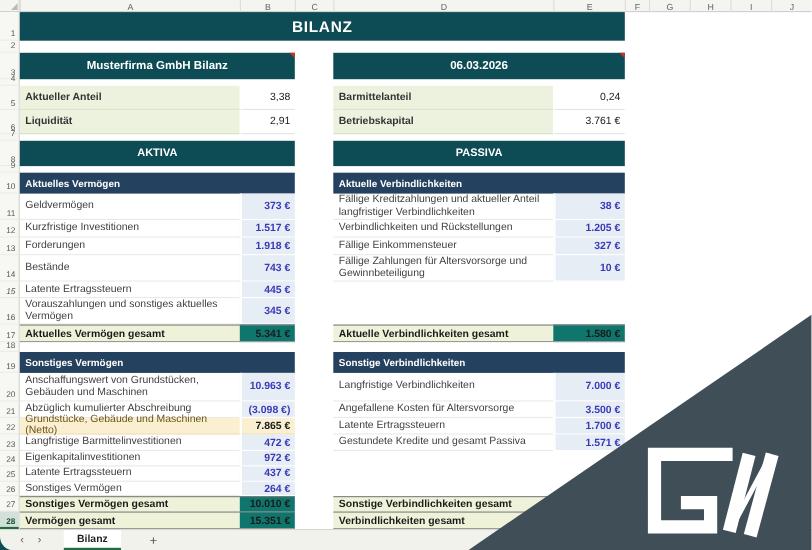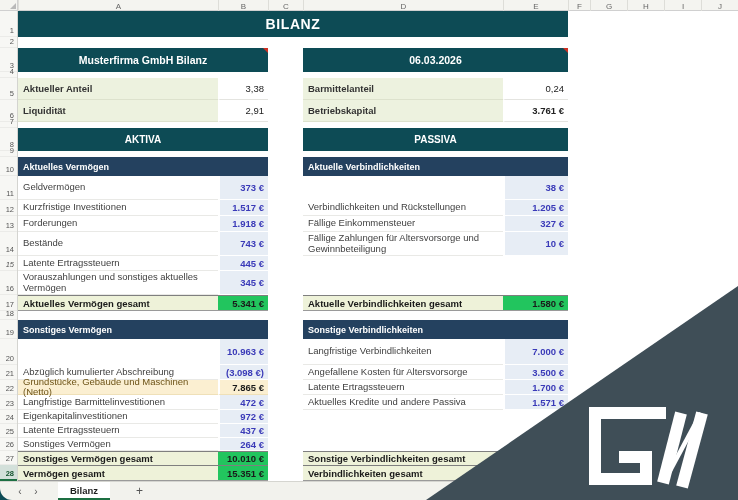--- a/index.html
+++ b/index.html
@@ -40,25 +40,25 @@
               border-bottom:1px solid #e4e4e0;border-left:2px solid #fff;color:#222;}
   .lbl{font-size:9.5px;line-height:10.5px;color:#3f3f3f;padding:0 6px 0 5px;
        border-bottom:1px solid #e9e9e6;}
   .val{background:#e7edf5;color:#3a3ab8;font-weight:600;font-size:9.5px;
        justify-content:flex-end;padding-right:4px;border-left:2px solid #fff;
        border-bottom:1px solid #fff;}
   .gold{background:#fbefd1;}
   .gold.lbl{color:#6d5418;border-bottom:1px solid #efe0b8;}
   .gold.val{color:#1a1a1a;font-weight:bold;border-bottom:1px solid #efe0b8;}
   .total-lbl{background:#eef2d9;font-weight:bold;font-size:9.5px;color:#1a1a1a;padding-left:5px;}
-  .total-val{background:#22c55e;font-weight:bold;font-size:9.5px;color:#1a1a1a;
+  .total-val{background:#0f766e;font-weight:bold;font-size:9.5px;color:#1a1a1a;
              justify-content:flex-end;padding-right:4px;}
   .t-top{border-top:1px solid #7f7f7f;}
   .t-bot{border-bottom:1px solid #9a9a9a;}
-  .bold{font-weight:bold;padding-left:17px;}
+  .bold{font-weight:normal;padding-left:17px;}
   
   .corner-teal{position:absolute;left:0;bottom:0;width:14px;height:14px;background:#0d4b55;z-index:4;}
   .tabbar{position:absolute;left:0;right:0;bottom:0;height:19px;background:#f2f2ed;
           border-top:1px solid #d5d5d0;box-sizing:border-box;display:flex;align-items:center;
           z-index:5;border-bottom-left-radius:12px;}
   .nav-arrow{width:16px;text-align:center;font-size:10px;color:#5a5a5a;cursor:default;}
   .nav-arrow:first-child{margin-left:12px;}
   .sheettab{height:100%;display:flex;align-items:center;padding:0 12px;margin-left:14px;
             background:#fff;border-bottom:2.5px solid #1d6f42;box-sizing:border-box;
             font-size:9.5px;font-weight:bold;color:#1f1f1f;}
@@ -139,20 +139,21 @@
     <div class="cell metric-val bold" style="grid-area:6/5/7/6">3.761 €</div>
 
     <div class="cell h-bar" style="grid-area:8/1/9/3">AKTIVA</div>
     <div class="cell h-navy" style="grid-area:10/1/11/3">Aktuelles Vermögen</div>
 
     <div class="cell h-bar" style="grid-area:8/4/9/6">PASSIVA</div>
     <div class="cell h-navy" style="grid-area:10/4/11/6">Aktuelle Verbindlichkeiten</div>
 
     <div class="cell lbl" style="grid-area:11/1/12/2">Geldvermögen</div>
     <div class="cell val" style="grid-area:11/2/12/3">373 €</div>
+    <div class="cell lbl" style="grid-area:11/4/12/5">Fällige Kreditzahlungen und aktueller Anteil langfristiger Verbindlichkeiten</div>
     <div class="cell val" style="grid-area:11/5/12/6">38 €</div>
 
     <div class="cell lbl" style="grid-area:12/1/13/2">Kurzfristige Investitionen</div>
     <div class="cell val" style="grid-area:12/2/13/3">1.517 €</div>
     <div class="cell lbl" style="grid-area:12/4/13/5">Verbindlichkeiten und Rückstellungen</div>
     <div class="cell val" style="grid-area:12/5/13/6">1.205 €</div>
 
     <div class="cell lbl" style="grid-area:13/1/14/2">Forderungen</div>
     <div class="cell val" style="grid-area:13/2/14/3">1.918 €</div>
     <div class="cell lbl" style="grid-area:13/4/14/5">Fällige Einkommensteuer</div>
@@ -170,37 +171,38 @@
     <div class="cell val" style="grid-area:16/2/17/3">345 €</div>
 
     <div class="cell total-lbl t-top t-bot" style="grid-area:17/1/18/2">Aktuelles Vermögen gesamt</div>
     <div class="cell total-val t-top t-bot" style="grid-area:17/2/18/3">5.341 €</div>
     <div class="cell total-lbl t-top t-bot" style="grid-area:17/4/18/5">Aktuelle Verbindlichkeiten gesamt</div>
     <div class="cell total-val t-top t-bot" style="grid-area:17/5/18/6">1.580 €</div>
 
     <div class="cell h-navy" style="grid-area:19/1/20/3">Sonstiges Vermögen</div>
     <div class="cell h-navy" style="grid-area:19/4/20/6">Sonstige Verbindlichkeiten</div>
 
+    <div class="cell lbl" style="grid-area:20/1/21/2">Anschaffungswert von Grundstücken, Gebäuden und Maschinen</div>
     <div class="cell val" style="grid-area:20/2/21/3">10.963 €</div>
     <div class="cell lbl" style="grid-area:20/4/21/5">Langfristige Verbindlichkeiten</div>
     <div class="cell val" style="grid-area:20/5/21/6">7.000 €</div>
 
     <div class="cell lbl" style="grid-area:21/1/22/2">Abzüglich kumulierter Abschreibung</div>
     <div class="cell val" style="grid-area:21/2/22/3">(3.098 €)</div>
     <div class="cell lbl" style="grid-area:21/4/22/5">Angefallene Kosten für Altersvorsorge</div>
     <div class="cell val" style="grid-area:21/5/22/6">3.500 €</div>
 
     <div class="cell lbl gold" style="grid-area:22/1/23/2">Grundstücke, Gebäude und Maschinen (Netto)</div>
     <div class="cell val gold" style="grid-area:22/2/23/3">7.865 €</div>
     <div class="cell lbl" style="grid-area:22/4/23/5">Latente Ertragssteuern</div>
     <div class="cell val" style="grid-area:22/5/23/6">1.700 €</div>
 
     <div class="cell lbl" style="grid-area:23/1/24/2">Langfristige Barmittelinvestitionen</div>
     <div class="cell val" style="grid-area:23/2/24/3">472 €</div>
-    <div class="cell lbl" style="grid-area:23/4/24/5">Aktuelles Kredite und andere Passiva</div>
+    <div class="cell lbl" style="grid-area:23/4/24/5">Gestundete Kredite und gesamt Passiva</div>
     <div class="cell val" style="grid-area:23/5/24/6">1.571 €</div>
 
     <div class="cell lbl" style="grid-area:24/1/25/2">Eigenkapitalinvestitionen</div>
     <div class="cell val" style="grid-area:24/2/25/3">972 €</div>
 
     <div class="cell lbl" style="grid-area:25/1/26/2">Latente Ertragssteuern</div>
     <div class="cell val" style="grid-area:25/2/26/3">437 €</div>
 
     <div class="cell lbl" style="grid-area:26/1/27/2">Sonstiges Vermögen</div>
     <div class="cell val" style="grid-area:26/2/27/3">264 €</div>

